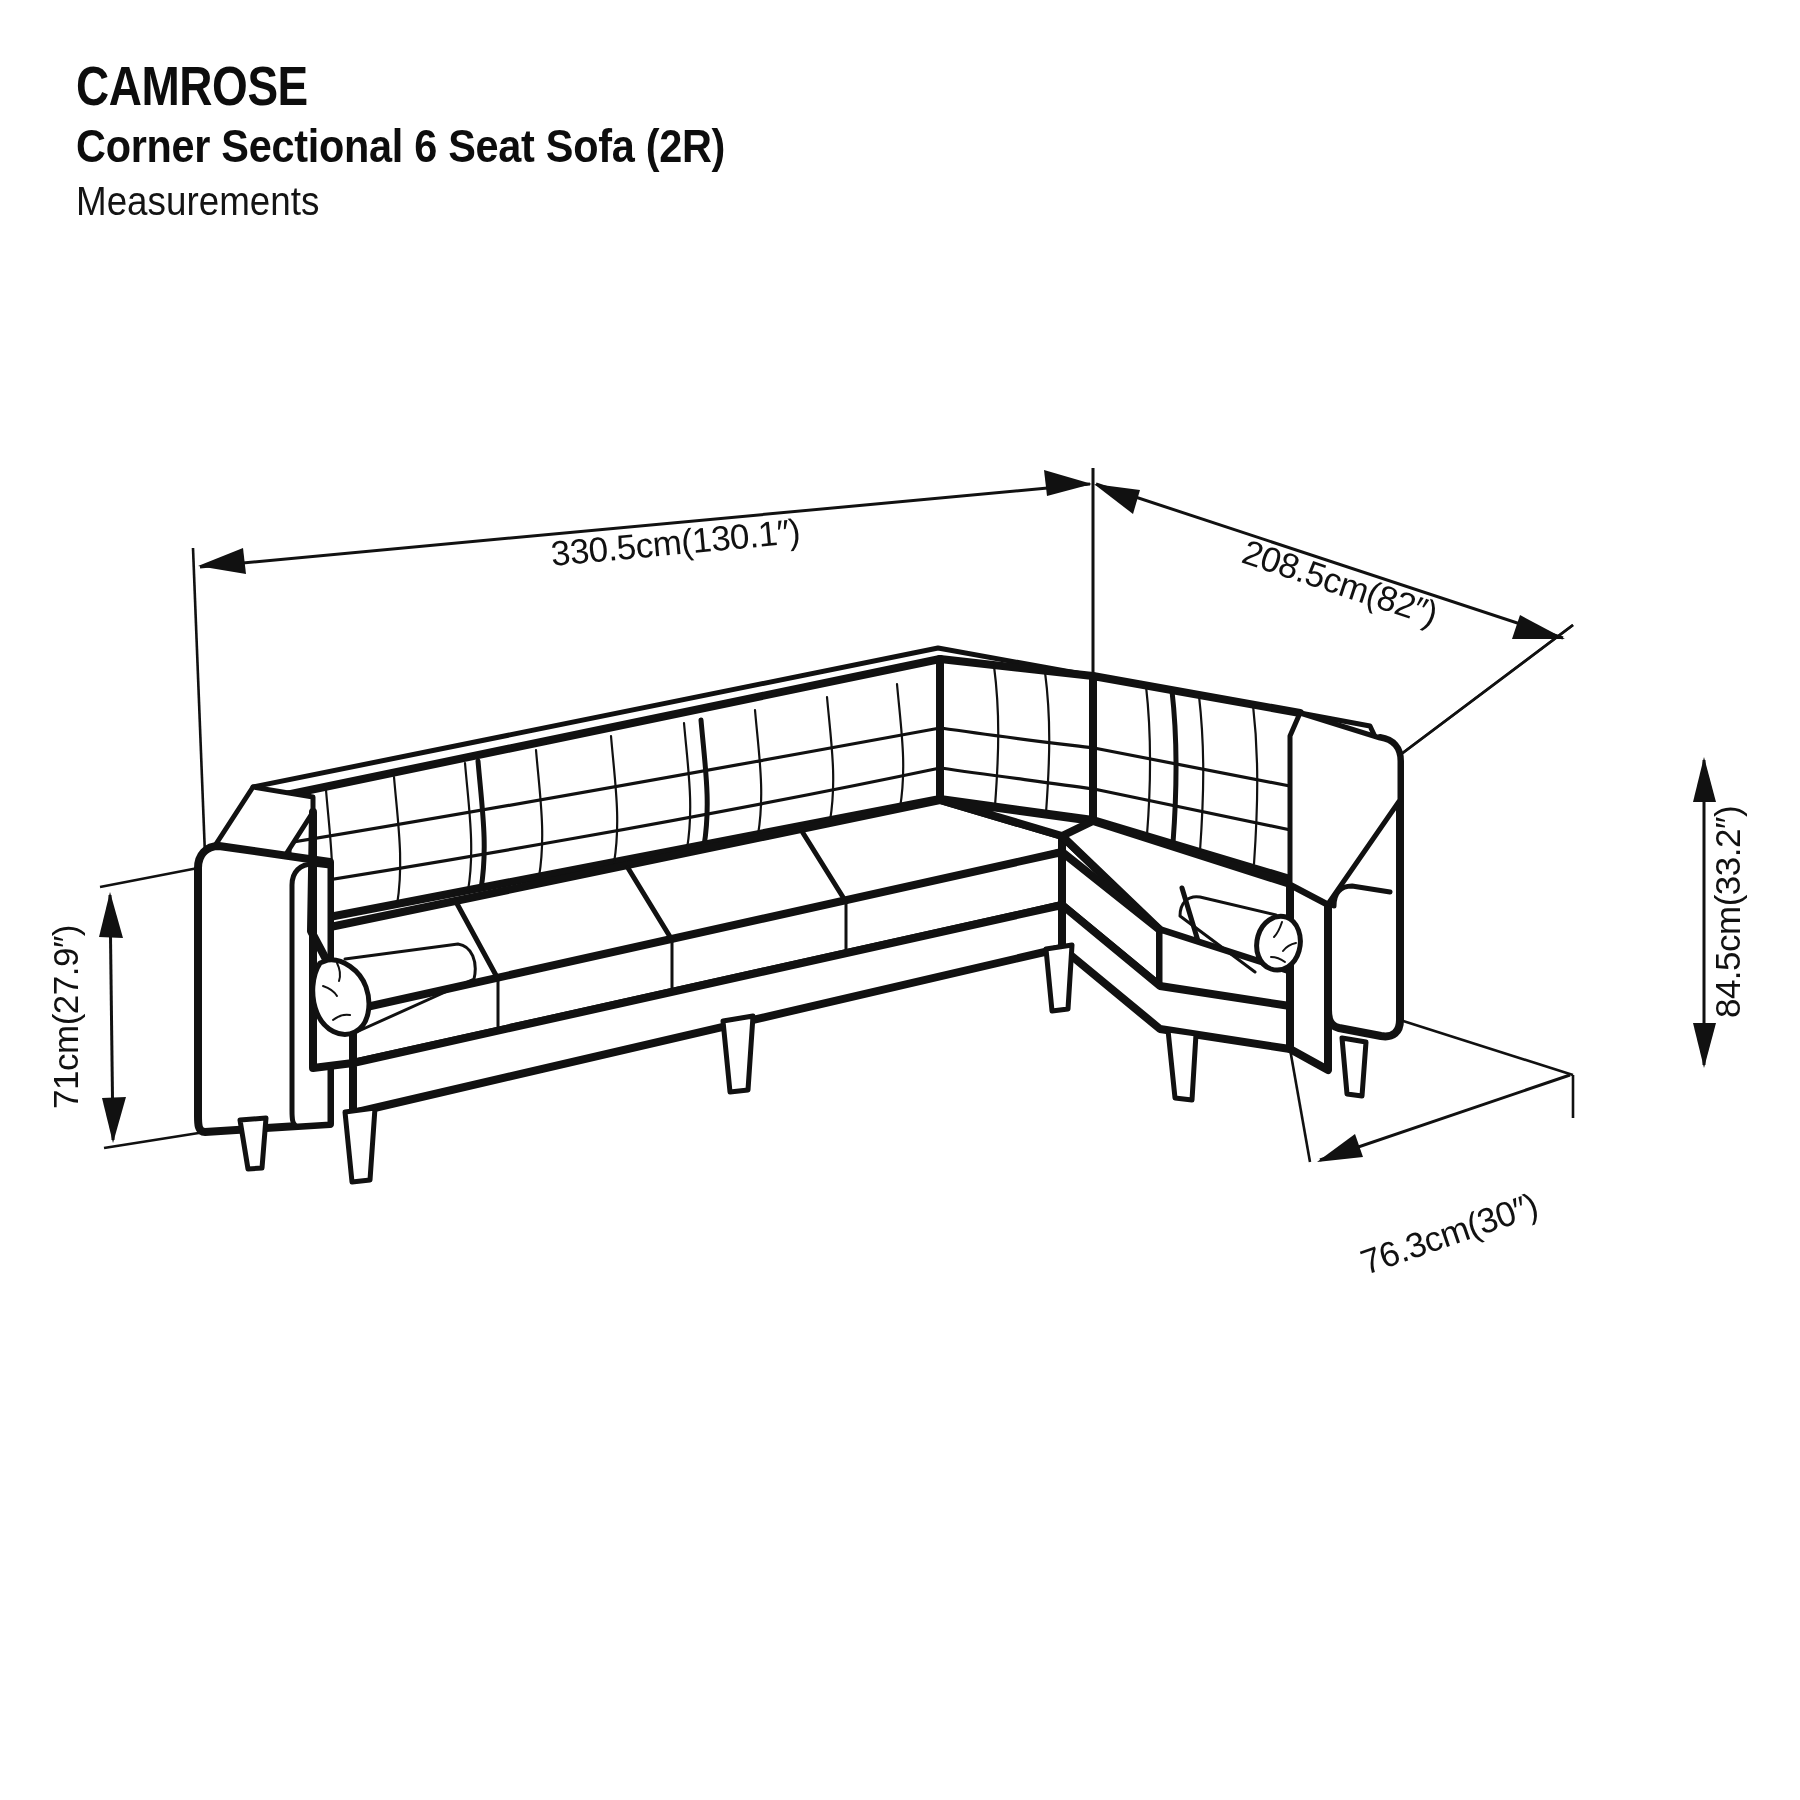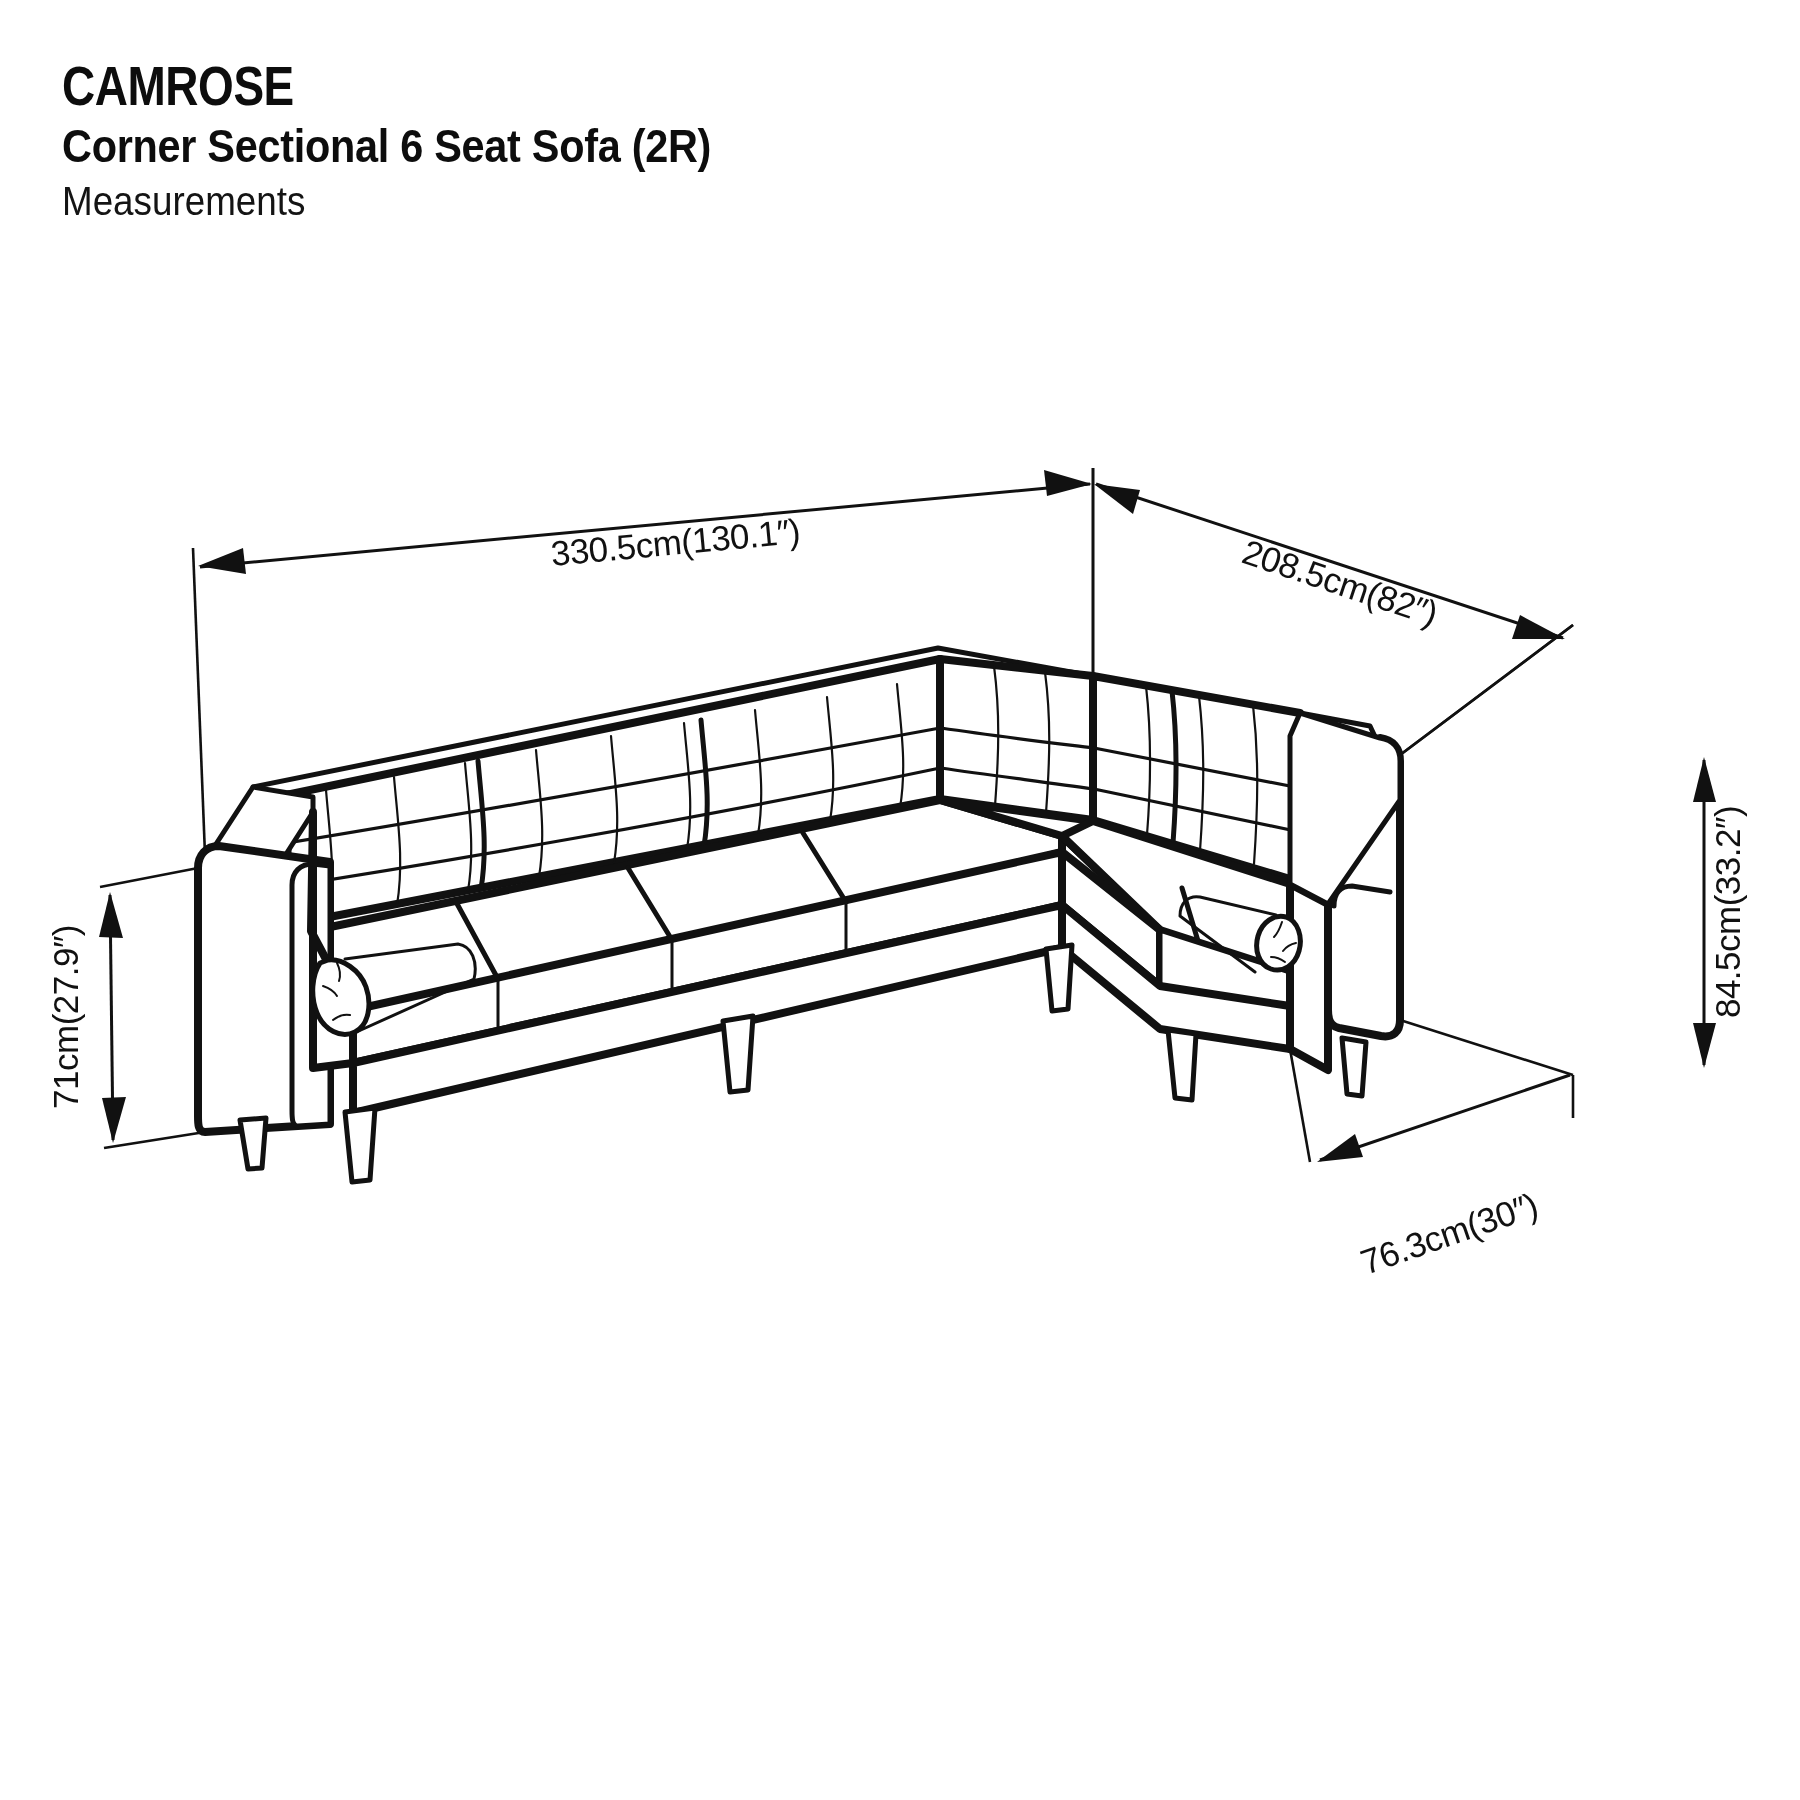--- a/index.html
+++ b/index.html
@@ -14,21 +14,21 @@
     position: relative;
     overflow: hidden;
     font-family: "Liberation Sans", sans-serif;
     color: #111111;
     -webkit-font-smoothing: antialiased;
   }
 
   
   #title-block {
     position: absolute;
-    left: 62px;
+    left: 76px;
     top: 58px;
     width: 1100px;
   }
   #brand-title {
     font-family: "Liberation Sans", sans-serif;
     font-weight: 700;
     font-size: 56px;
     line-height: 1.0;
     letter-spacing: -0.5px;
     transform: scaleX(0.82);

